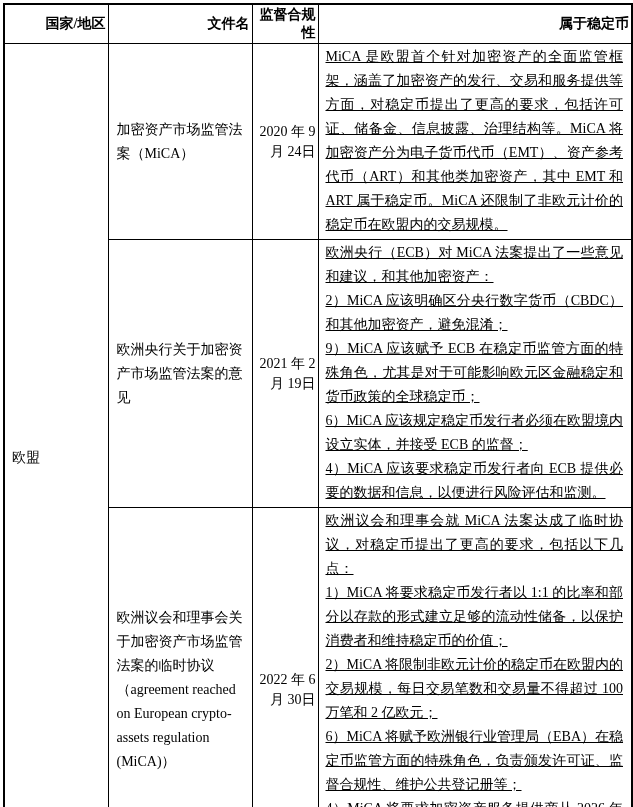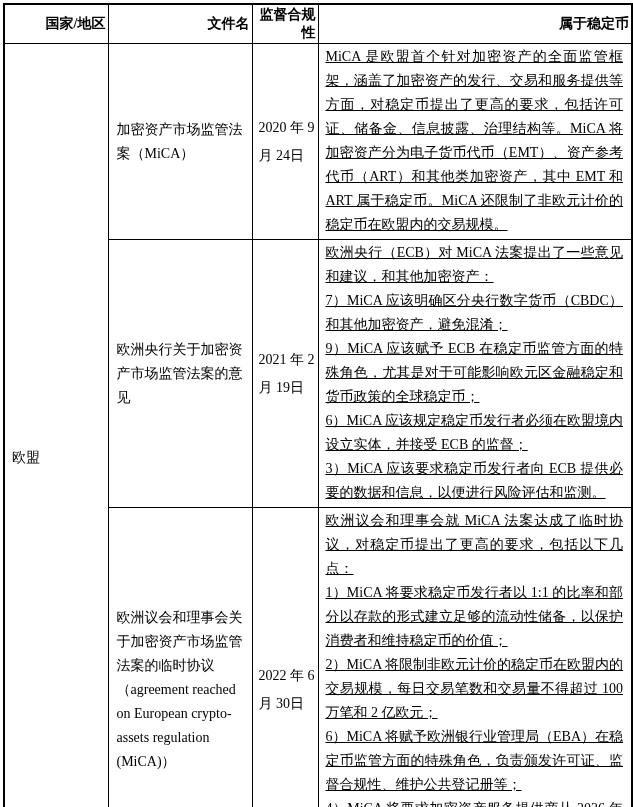--- a/index.html
+++ b/index.html
@@ -46,23 +46,23 @@
     line-height: 24px;
   }
   td.doc-cell {
     vertical-align: middle;
     text-align: left;
     padding: 2px 7px 2px 8px;
     line-height: 24px;
   }
   td.date-cell {
     vertical-align: middle;
-    text-align: left;
+    text-align: right;
     padding: 2px 2px 2px 6px;
-    line-height: 28px;
+    line-height: 20px;
   }
   td.content-cell {
     vertical-align: top;
     text-align: justify;
     padding: 1px 8px 2px 7px;
     line-height: 24px;
   }
   td.content-cell p {
     margin: 0;
     text-decoration: underline;
@@ -97,24 +97,24 @@
         <td class="date-cell">2020 年 9 月 24日</td>
         <td class="content-cell">
           <p>MiCA 是欧盟首个针对加密资产的全面监管框架，涵盖了加密资产的发行、交易和服务提供等方面，对稳定币提出了更高的要求，包括许可证、储备金、信息披露、治理结构等。MiCA 将加密资产分为电子货币代币（EMT）、资产参考代币（ART）和其他类加密资产，其中 EMT 和 ART 属于稳定币。MiCA 还限制了非欧元计价的稳定币在欧盟内的交易规模。</p>
         </td>
       </tr>
       <tr class="row-2">
         <td class="doc-cell">欧洲央行关于加密资产市场监管法案的意见</td>
         <td class="date-cell">2021 年 2 月 19日</td>
         <td class="content-cell">
           <p>欧洲央行（ECB）对 MiCA 法案提出了一些意见和建议，和其他加密资产：</p>
-          <p>7）MiCA 应该明确区分央行数字货币（CBDC）和其他加密资产，避免混淆；</p>
+          <p>2）MiCA 应该明确区分央行数字货币（CBDC）和其他加密资产，避免混淆；</p>
           <p>9）MiCA 应该赋予 ECB 在稳定币监管方面的特殊角色，尤其是对于可能影响欧元区金融稳定和货币政策的全球稳定币；</p>
           <p>6）MiCA 应该规定稳定币发行者必须在欧盟境内设立实体，并接受 ECB 的监督；</p>
-          <p>3）MiCA 应该要求稳定币发行者向 ECB 提供必要的数据和信息，以便进行风险评估和监测。</p>
+          <p>4）MiCA 应该要求稳定币发行者向 ECB 提供必要的数据和信息，以便进行风险评估和监测。</p>
         </td>
       </tr>
       <tr class="row-3">
         <td class="doc-cell">欧洲议会和理事会关于加密资产市场监管法案的临时协议（agreement reached on European crypto-assets regulation (MiCA)）</td>
         <td class="date-cell">2022 年 6 月 30日</td>
         <td class="content-cell">
           <p>欧洲议会和理事会就 MiCA 法案达成了临时协议，对稳定币提出了更高的要求，包括以下几点：</p>
           <p>1）MiCA 将要求稳定币发行者以 1:1 的比率和部分以存款的形式建立足够的流动性储备，以保护消费者和维持稳定币的价值；</p>
           <p>2）MiCA 将限制非欧元计价的稳定币在欧盟内的交易规模，每日交易笔数和交易量不得超过 100 万笔和 2 亿欧元；</p>
           <p>6）MiCA 将赋予欧洲银行业管理局（EBA）在稳定币监管方面的特殊角色，负责颁发许可证、监督合规性、维护公共登记册等；</p>

